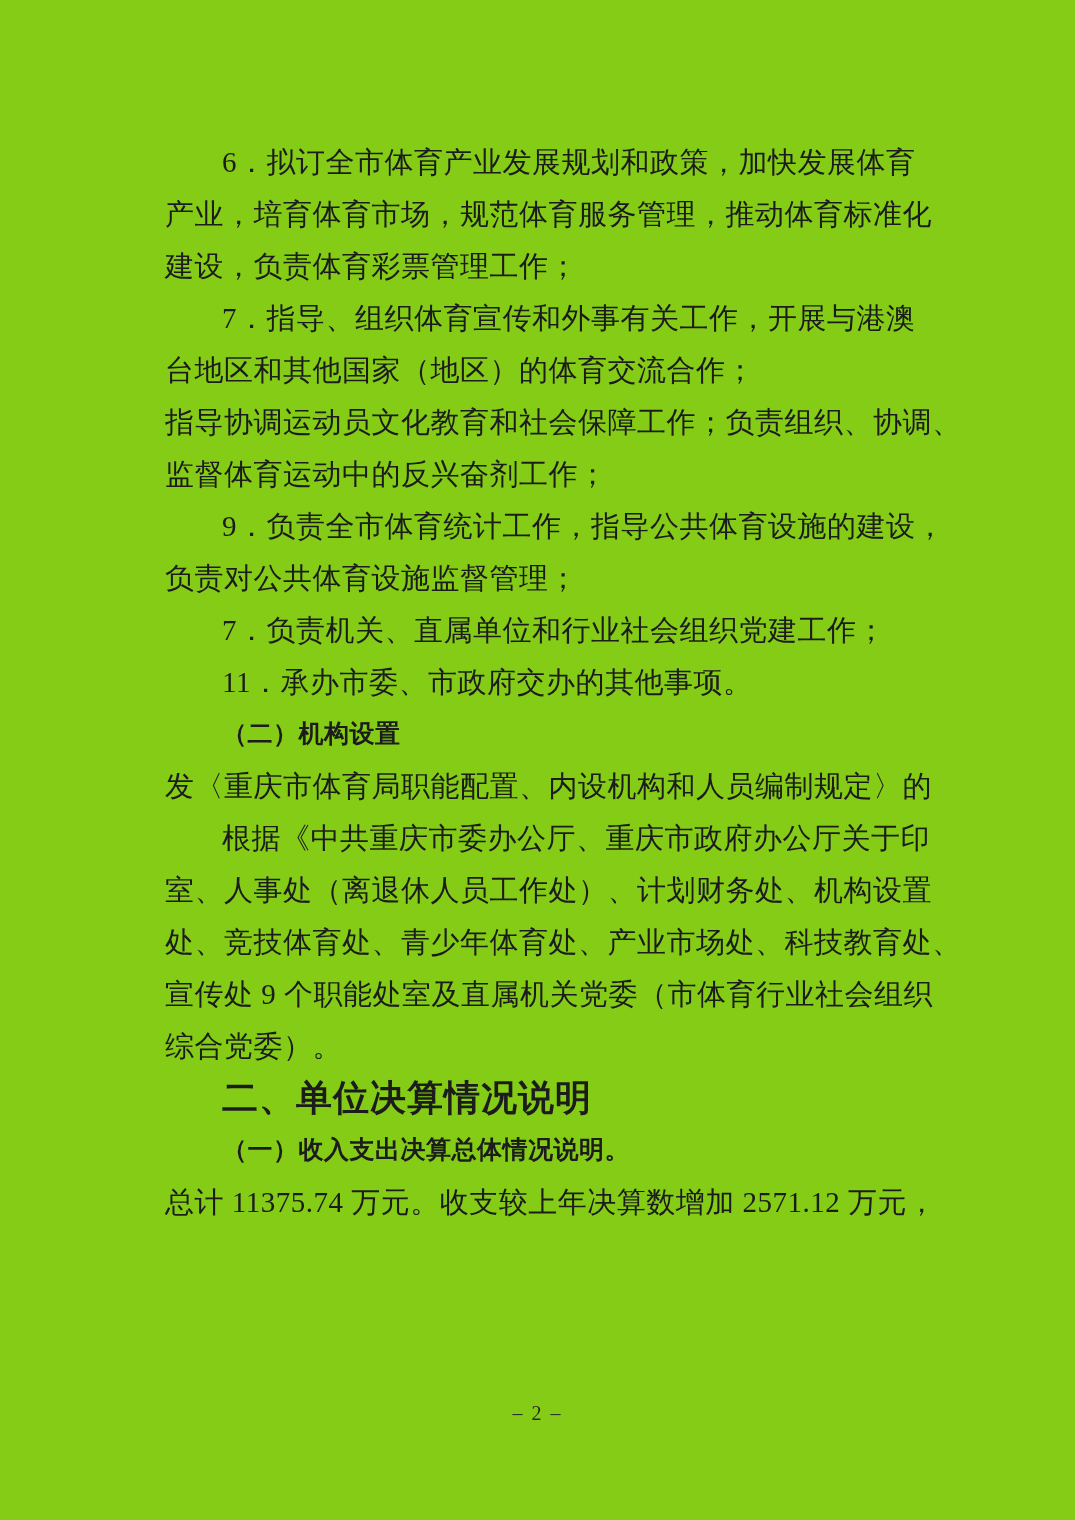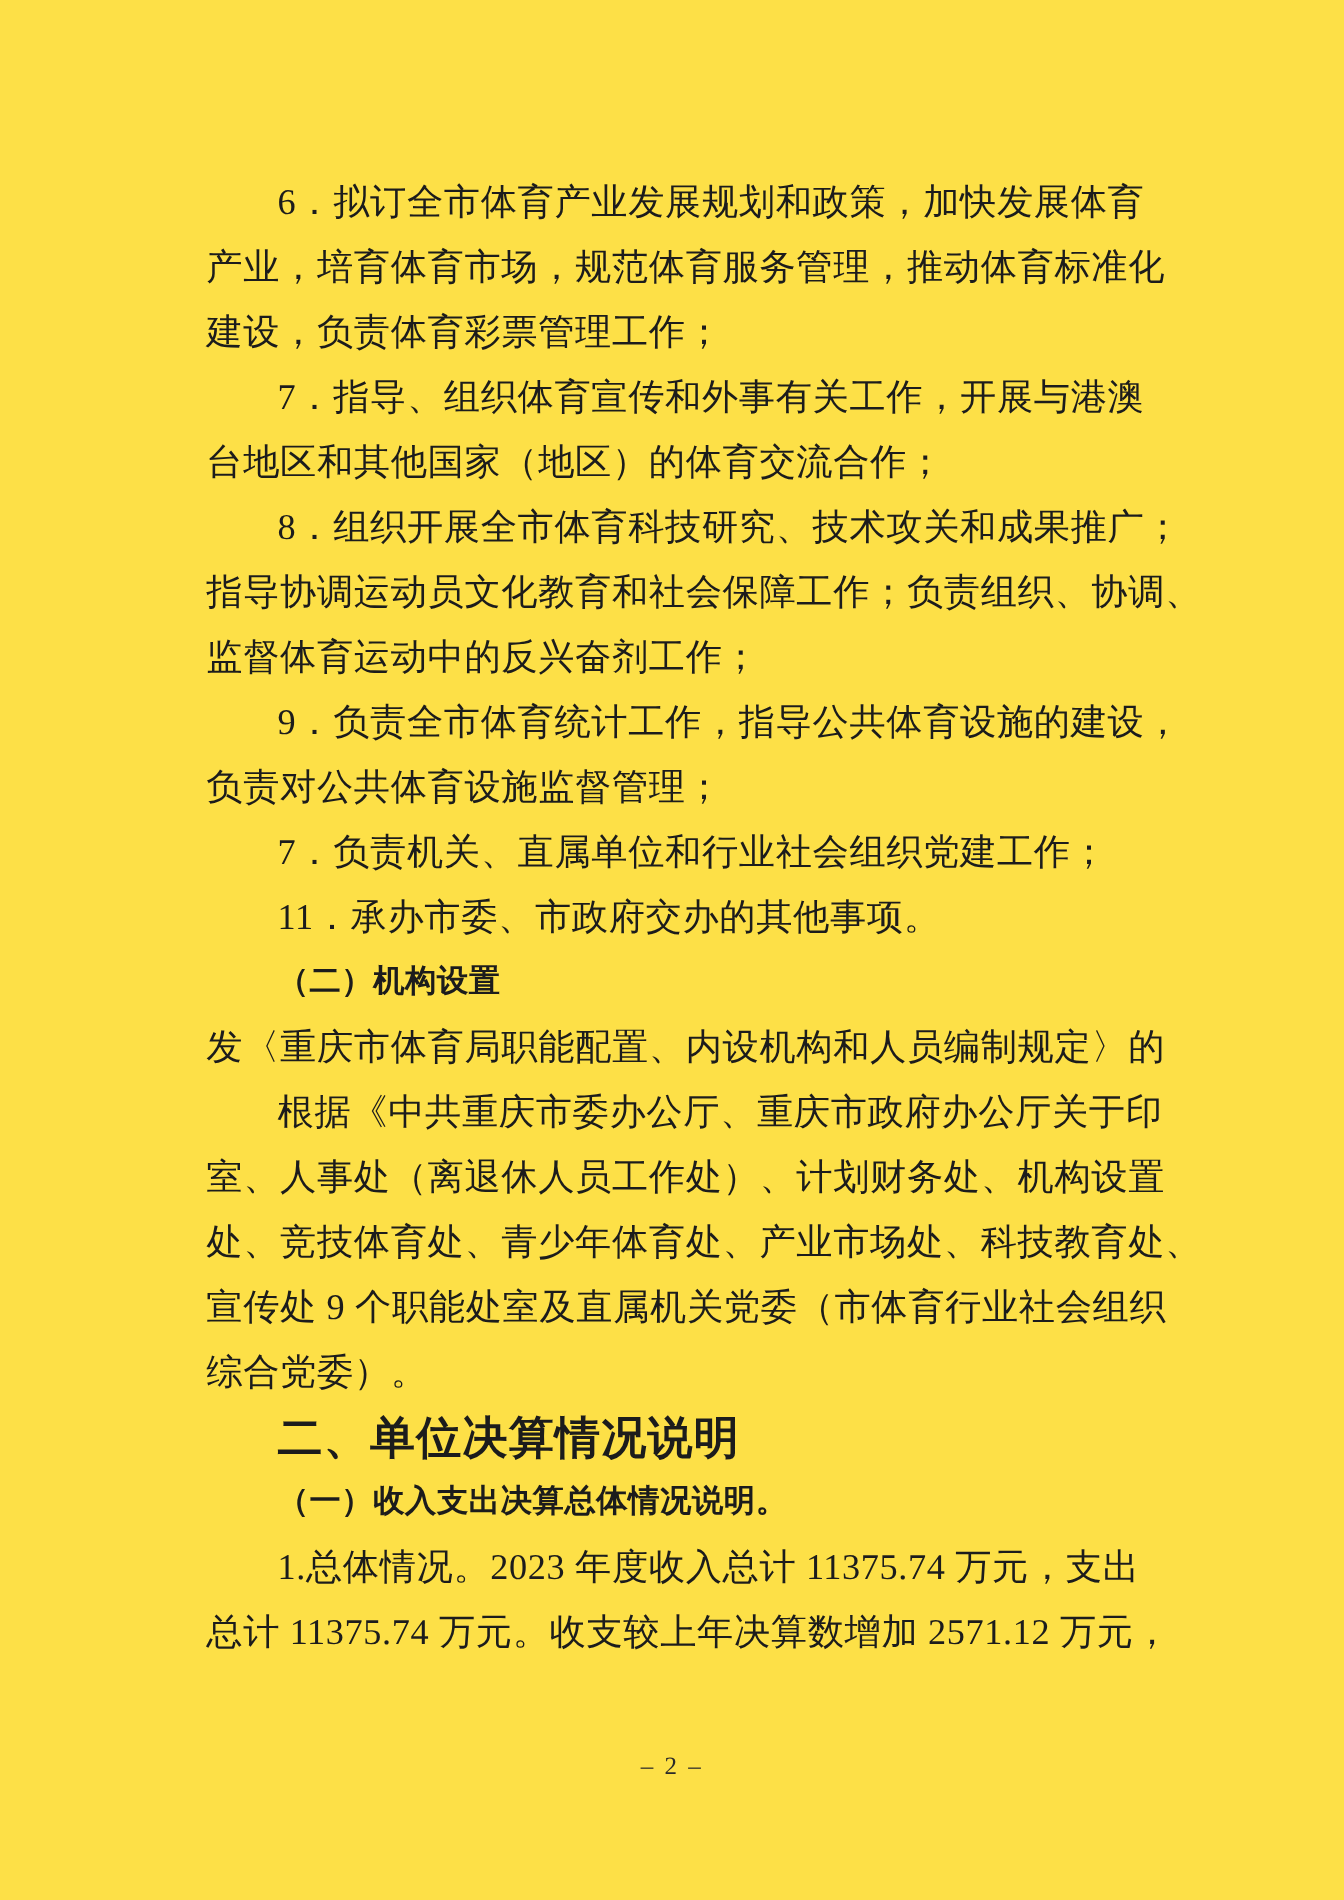--- a/index.html
+++ b/index.html
@@ -1,21 +1,21 @@
 <!DOCTYPE html>
 <html><head>
 <meta charset="utf-8">
 <style>
   * { margin: 0; padding: 0; box-sizing: border-box; }
   html, body { background: #ffffff; }
   .page {
     position: relative;
     width: 1075px;
     height: 1520px;
-    background: #fde047;
+    background: #84cc16;
     overflow: hidden;
     font-family: "Liberation Serif", "DejaVu Serif", serif;
     color: #1c1c1c;
   }
   .text-block {
     position: absolute;
     top: 136px;
     left: 165px;
     width: 775px;
   }
@@ -53,33 +53,31 @@
 </head>
 <body>
 
 <div class="page">
   <div class="text-block">
     <div class="line indent">6．拟订全市体育产业发展规划和政策，加快发展体育</div>
     <div class="line">产业，培育体育市场，规范体育服务管理，推动体育标准化</div>
     <div class="line">建设，负责体育彩票管理工作；</div>
     <div class="line indent">7．指导、组织体育宣传和外事有关工作，开展与港澳</div>
     <div class="line">台地区和其他国家（地区）的体育交流合作；</div>
-    <div class="line indent">8．组织开展全市体育科技研究、技术攻关和成果推广；</div>
     <div class="line">指导协调运动员文化教育和社会保障工作；负责组织、协调、</div>
     <div class="line">监督体育运动中的反兴奋剂工作；</div>
     <div class="line indent">9．负责全市体育统计工作，指导公共体育设施的建设，</div>
     <div class="line">负责对公共体育设施监督管理；</div>
     <div class="line indent">7．负责机关、直属单位和行业社会组织党建工作；</div>
     <div class="line indent">11．承办市委、市政府交办的其他事项。</div>
     <div class="line indent h-kai">（二）机构设置</div>
     <div class="line">发〈重庆市体育局职能配置、内设机构和人员编制规定〉的</div>
     <div class="line indent">根据《中共重庆市委办公厅、重庆市政府办公厅关于印</div>
     <div class="line">室、人事处（离退休人员工作处）、计划财务处、机构设置</div>
     <div class="line">处、竞技体育处、青少年体育处、产业市场处、科技教育处、</div>
     <div class="line">宣传处 9 个职能处室及直属机关党委（市体育行业社会组织</div>
     <div class="line">综合党委）。</div>
     <div class="line indent h-hei">二、单位决算情况说明</div>
     <div class="line indent h-kai">（一）收入支出决算总体情况说明。</div>
-    <div class="line indent">1.总体情况。2023 年度收入总计 11375.74 万元，支出</div>
     <div class="line">总计 11375.74 万元。收支较上年决算数增加 2571.12 万元，</div>
   </div>
   <div class="footer">– 2 –</div>
 </div>
 
 </body></html>

